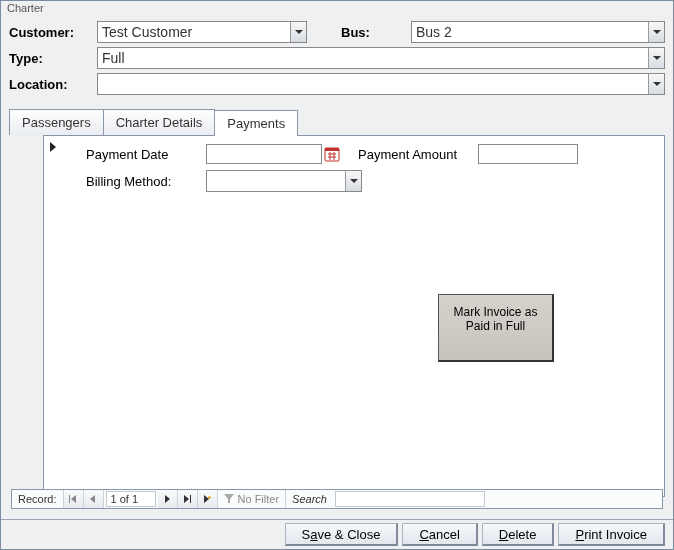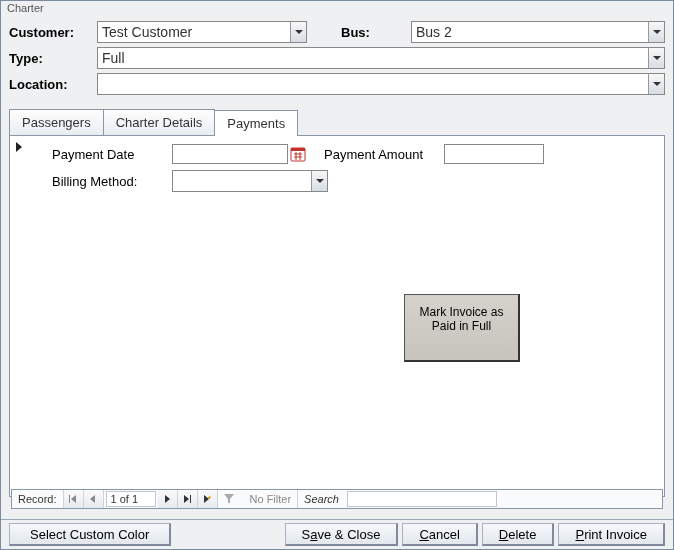--- a/index.html
+++ b/index.html
@@ -13,41 +13,41 @@
 .combo-text { flex: 1 1 auto; padding: 2px 4px; font-size: 14px; }
 .combo-btn { width: 16px; background: linear-gradient(#f7f7f7,#d8dde4); border-left: 1px solid #999; display: flex; align-items: center; justify-content: center; }
 .combo-btn svg { width: 8px; height: 8px; }
 .underline { text-decoration: underline; }
 
 .tabs-wrap { margin: 6px 8px 0 8px; }
 .tab-strip { display: flex; }
 .tab { padding: 5px 12px; font-size: 13px; color: #333; background: #fbfbfb; border: 1px solid #8a97a8; border-bottom: none; margin-right: -1px; position: relative; }
 .tab.inactive { background: linear-gradient(#fefefe,#e9ecf1); }
 .tab.active { background: #fff; z-index: 2; top: 1px; }
-.tab-panel { background: #fff; border: 1px solid #8a97a8; height: 362px; position: relative; overflow: hidden; }
+.tab-panel { background: #fff; border: 1px solid #8a97a8; height: 362px; position: relative; overflow: hidden; margin-left: 34px; }
 
 .row-marker { position: absolute; left: 2px; top: 4px; width: 14px; height: 14px; display: flex; align-items: center; justify-content: center; }
 .row-marker svg { width: 10px; height: 10px; fill: #222; }
 
 .pay-form { position: absolute; left: 42px; top: 8px; right: 8px; }
 .pf-row { display: flex; align-items: center; margin-bottom: 6px; }
 .pf-lbl { font-size: 13px; color: #000; }
 .pf-inp { height: 20px; border: 1px solid #888; background: #fff; padding: 2px 4px; font-size: 12px; }
 .cal-icon { margin-left: 2px; display: inline-flex; }
 .cal-icon svg { width: 16px; height: 16px; }
 
 .mark-btn { position: absolute; left: 394px; top: 158px; width: 116px; height: 68px; background: linear-gradient(#d4d2cb,#c7c4bd); border: 1px solid #555; border-right: 2px solid #333; border-bottom: 2px solid #333; font-size: 12px; color: #000; text-align: center; padding-top: 10px; cursor: pointer; }
 
 .record-nav { position: absolute; left: 10px; right: 10px; bottom: 40px; height: 20px; display: flex; align-items: stretch; font-size: 11px; color: #333; background: #fafbfc; border: 1px solid #8a97a8; }
 .rn-label { padding: 2px 6px; border-right: 1px solid #ccd2db; display: flex; align-items: center; }
 .rn-btn { width: 20px; display: flex; align-items: center; justify-content: center; border-right: 1px solid #ccd2db; background: linear-gradient(#fafafa,#e6eaef); cursor: pointer; }
 .rn-btn.disabled { color: #aaa; cursor: default; }
 .rn-btn svg { width: 8px; height: 8px; }
 .rn-counter { min-width: 50px; border: 1px solid #c0c8d2; padding: 1px 4px; margin: 1px 2px; font-size: 11px; background: #fff; display: flex; align-items: center; }
-.rn-filter { padding: 2px 6px; color: #888; display: flex; align-items: center; gap: 16px; border-right: 1px solid #ccd2db; }
+.rn-filter { padding: 2px 6px; color: #888; display: flex; align-items: center; gap: 4px; border-right: 1px solid #ccd2db; }
 .rn-filter svg { width: 10px; height: 10px; }
 .rn-search-lbl { padding: 2px 6px; display: flex; align-items: center; font-style: italic; }
 .rn-search { flex: 0 0 100px; border: 1px solid #c0c8d2; margin: 1px 2px; font-size: 11px; padding: 1px 3px; }
 
 .bottom-bar { position: absolute; left: 0; right: 0; bottom: 0; height: 30px; display: flex; align-items: stretch; border-top: 1px solid #9aa6b5; background: #eef0f2; }
 .btn { display: flex; align-items: center; justify-content: center; font-size: 13px; color: #000; cursor: pointer; }
 .custom-btn { border: 1px solid #aab3c0; border-bottom: 2px solid #7f8b9c; border-right: 2px solid #7f8b9c; background: linear-gradient(#f6f8fb,#e2e7ed); margin: 3px 0 3px 8px; padding: 0 20px; }
 .spacer { flex: 1; }
 .barseg { border: 1px solid #aab3c0; border-bottom: 2px solid #7f8b9c; border-right: 2px solid #7f8b9c; background: linear-gradient(#f6f8fb,#e2e7ed); margin: 3px 4px 3px 0; padding: 0 16px; }
 </style>
@@ -183,21 +183,20 @@
       <svg viewBox="0 0 10 10">
           <path d="M0 0 L10 0 L6 5 L6 9 L4 9 L4 5 Z" fill="#aaa"></path>
         </svg>
       <span>No Filter</span>
     </div>
     <div class="rn-search-lbl">Search</div>
     <input class="rn-search" value="" style="">
   </div>
 
   <div class="bottom-bar">
-    <div class="btn custom-btn">Select Custom Color</div>
     <div class="spacer"></div>
     <div class="btn barseg">
         <span>S</span>
         <span class="underline">a</span>
         <span>ve &amp; Close</span>
       </div>
     <div class="btn barseg">
         <span></span>
         <span class="underline">C</span>
         <span>ancel</span>

